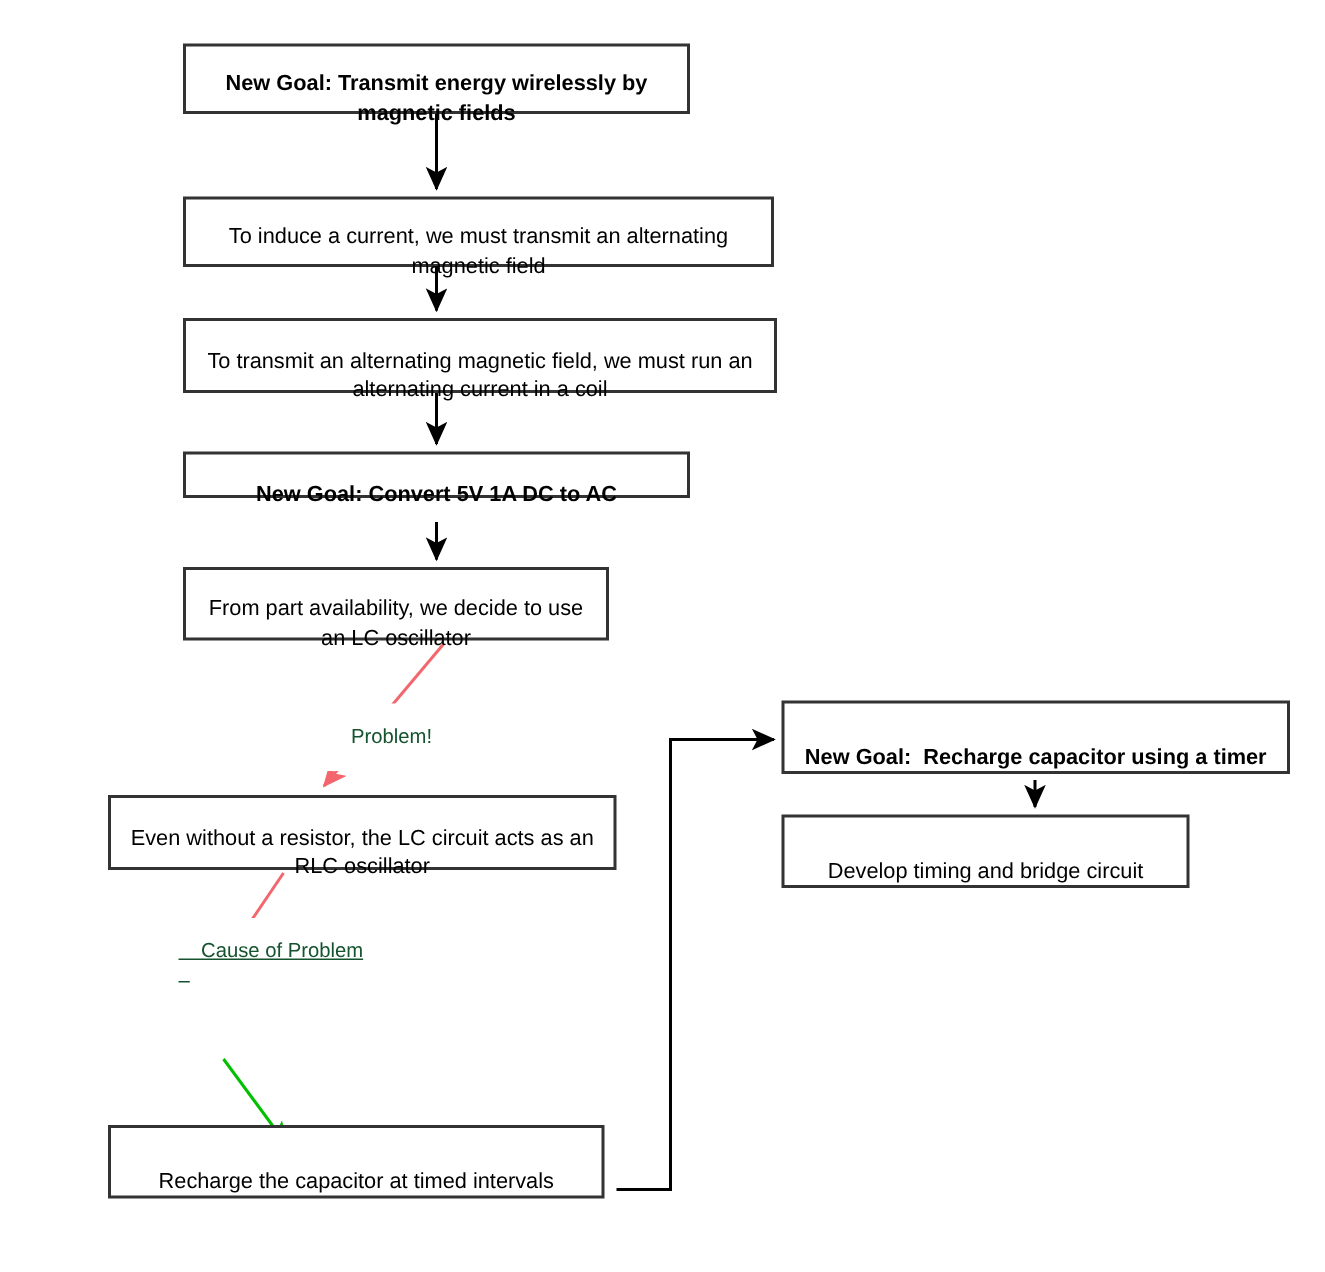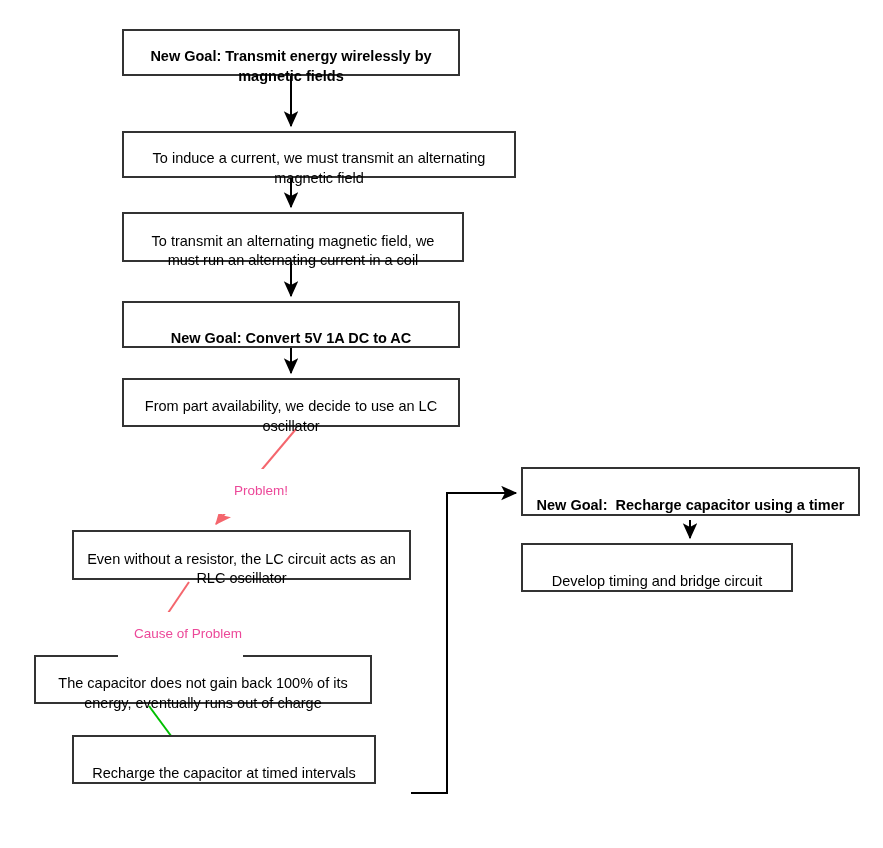--- a/index.html
+++ b/index.html
@@ -40,21 +40,21 @@
     font-weight: bold;
   }
   .node .txt {
     display: block;
     white-space: pre-wrap;
     margin-top: 28px;
   }
   .edge-label {
     position: absolute;
     font-size: 13.5px;
-    color: #ec4899;
+    color: #14532d;
     white-space: pre;
     z-index: 6;
     background: #ffffff;
     line-height: 1.1;
     padding: 0 1px;
   }
   .edge-label b {
     font-weight: bold;
   }
   svg#wires {
@@ -120,54 +120,51 @@
   </svg>
 
   <div class="node bold" style="left:122px; top:29px; width:338px; height:47px;">
     <span class="txt">New Goal: Transmit energy wirelessly by magnetic fields</span>
   </div>
 
   <div class="node" style="left:122px; top:131px; width:394px; height:47px;">
     <span class="txt">To induce a current, we must transmit an alternating magnetic field</span>
   </div>
 
-  <div class="node" style="left:122px; top:212px; width:342px; height:50px;">
+  <div class="node" style="left:122px; top:212px; width:396px; height:50px;">
     <span class="txt">To transmit an alternating magnetic field, we must run an alternating current in a coil</span>
   </div>
 
-  <div class="node bold" style="left:122px; top:301px; width:338px; height:47px;">
+  <div class="node bold" style="left:122px; top:301px; width:338px; height:31px;">
     <span class="txt">New Goal: Convert 5V 1A DC to AC</span>
   </div>
 
-  <div class="node" style="left:122px; top:378px; width:338px; height:49px;">
+  <div class="node" style="left:122px; top:378px; width:284px; height:49px;">
     <span class="txt">From part availability, we decide to use an LC oscillator</span>
   </div>
 
   <div class="node" style="left:72px; top:530px; width:339px; height:50px;">
     <span class="txt">Even without a resistor, the LC circuit acts as an RLC oscillator</span>
   </div>
 
-  <div class="node" style="left:34px; top:655px; width:338px; height:49px;">
-    <span class="txt">The capacitor does not gain back 100% of its energy, eventually runs out of charge</span>
-  </div>
 
-  <div class="node" style="left:72px; top:735px; width:304px; height:49px;">
+  <div class="node" style="left:72px; top:750px; width:331px; height:49px;">
     <span class="txt">Recharge the capacitor at timed intervals</span>
   </div>
 
   <div class="node bold" style="left:521px; top:467px; width:339px; height:49px;">
     <span class="txt">New Goal:  Recharge capacitor using a timer</span>
   </div>
 
   <div class="node" style="left:521px; top:543px; width:272px; height:49px;">
     <span class="txt">Develop timing and bridge circuit</span>
   </div>
 
   <div class="edge-label" style="left:218px; top:469px;">
     <span>Problem!</span>
   </div>
 
-  <div class="edge-label" style="left:118px; top:612px;">
+  <div class="edge-label" style="left:118px; top:612px;text-decoration:underline;">
     <span>Cause of Problem</span>
   </div>
 
 
 </div>
 
 </body></html>

